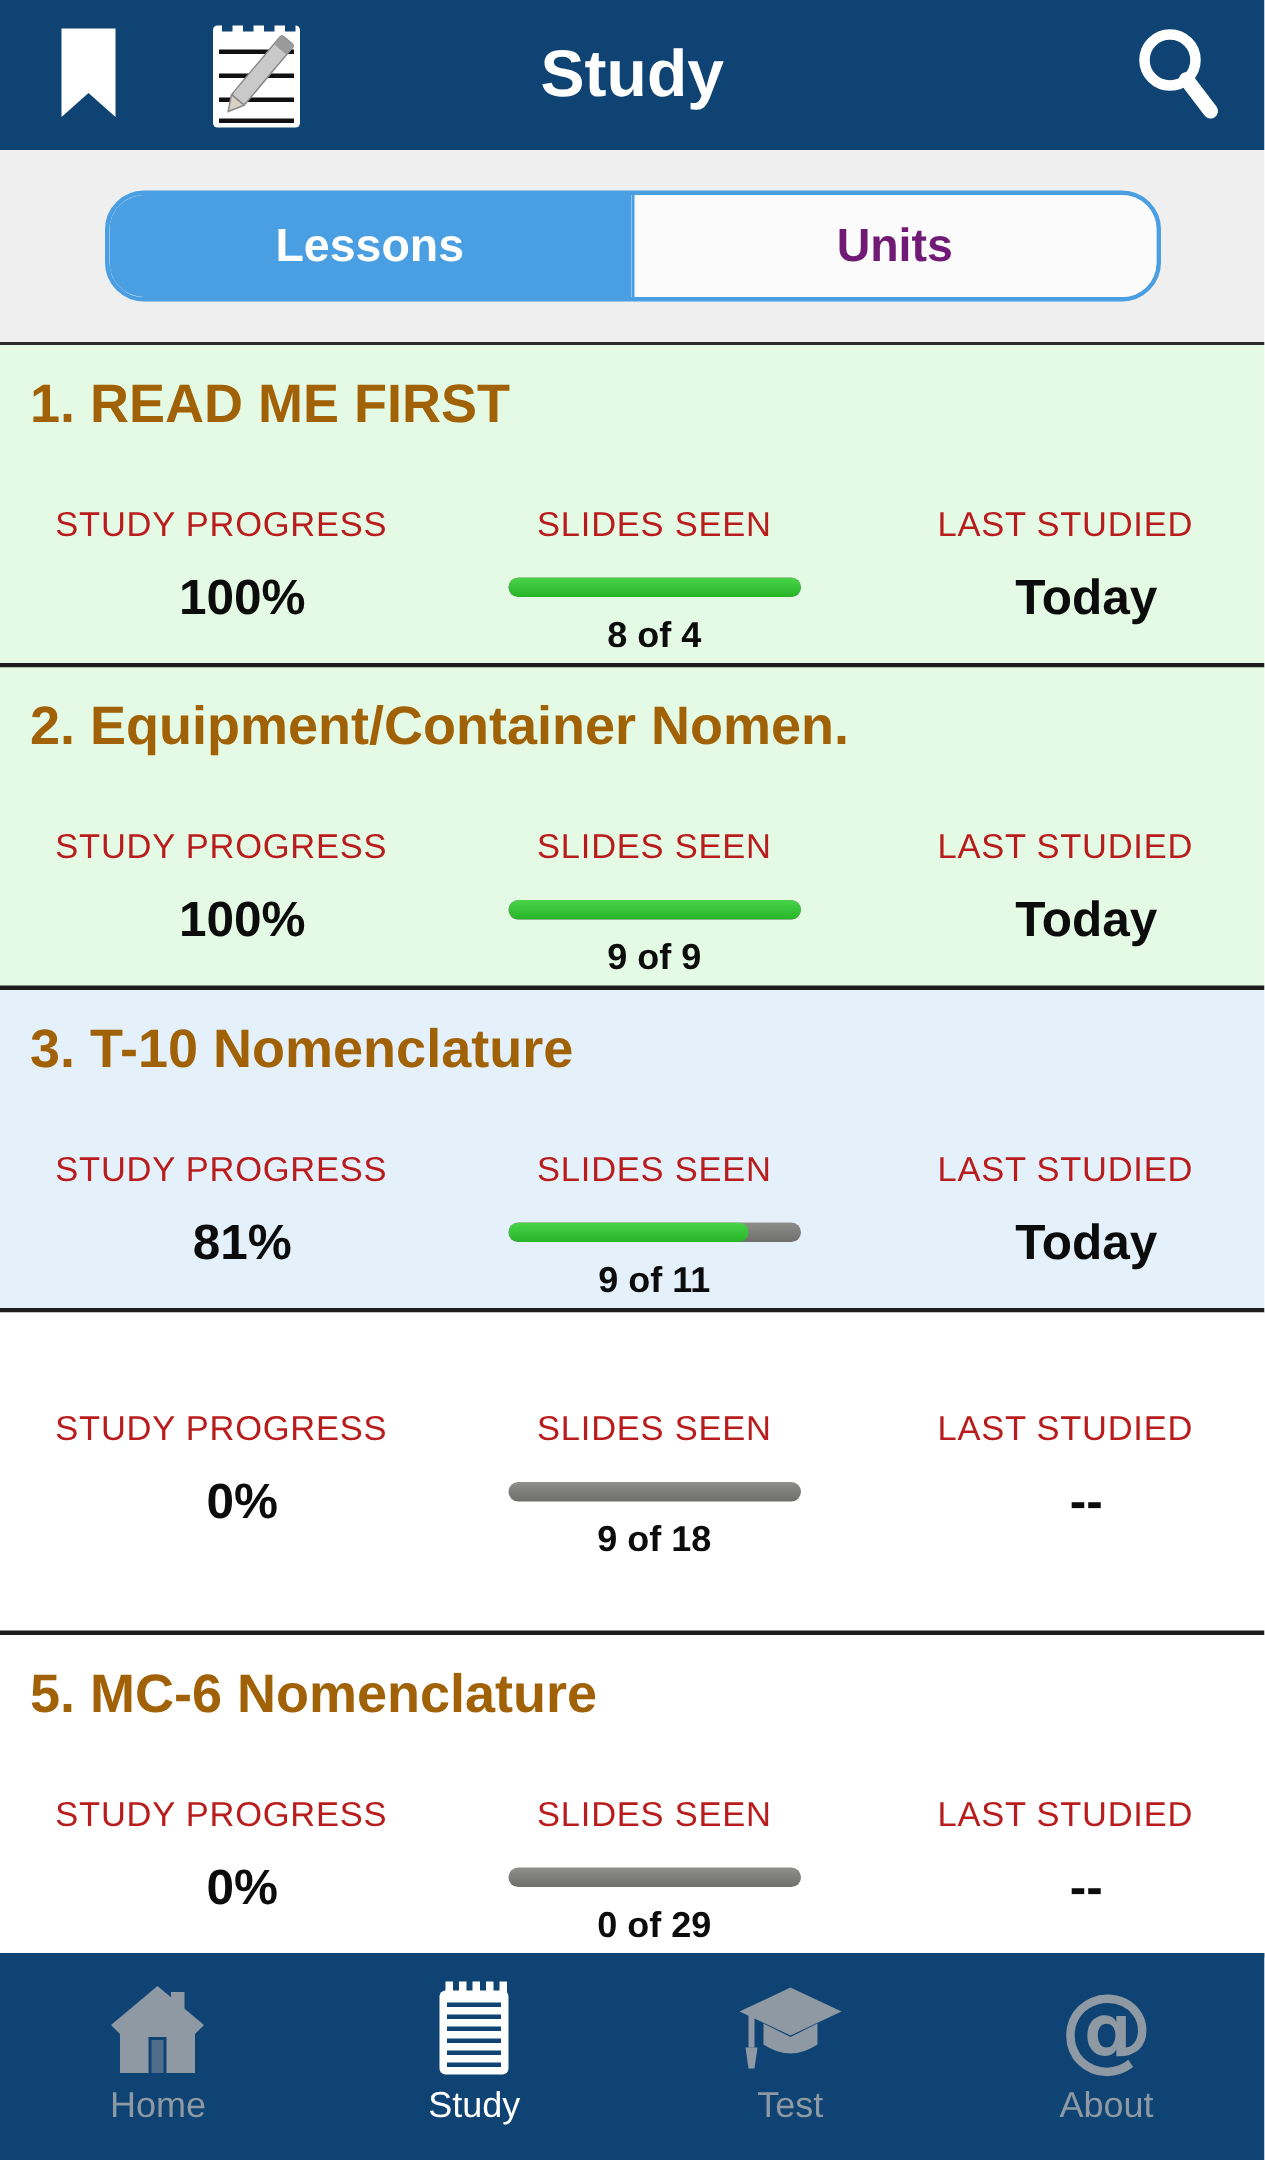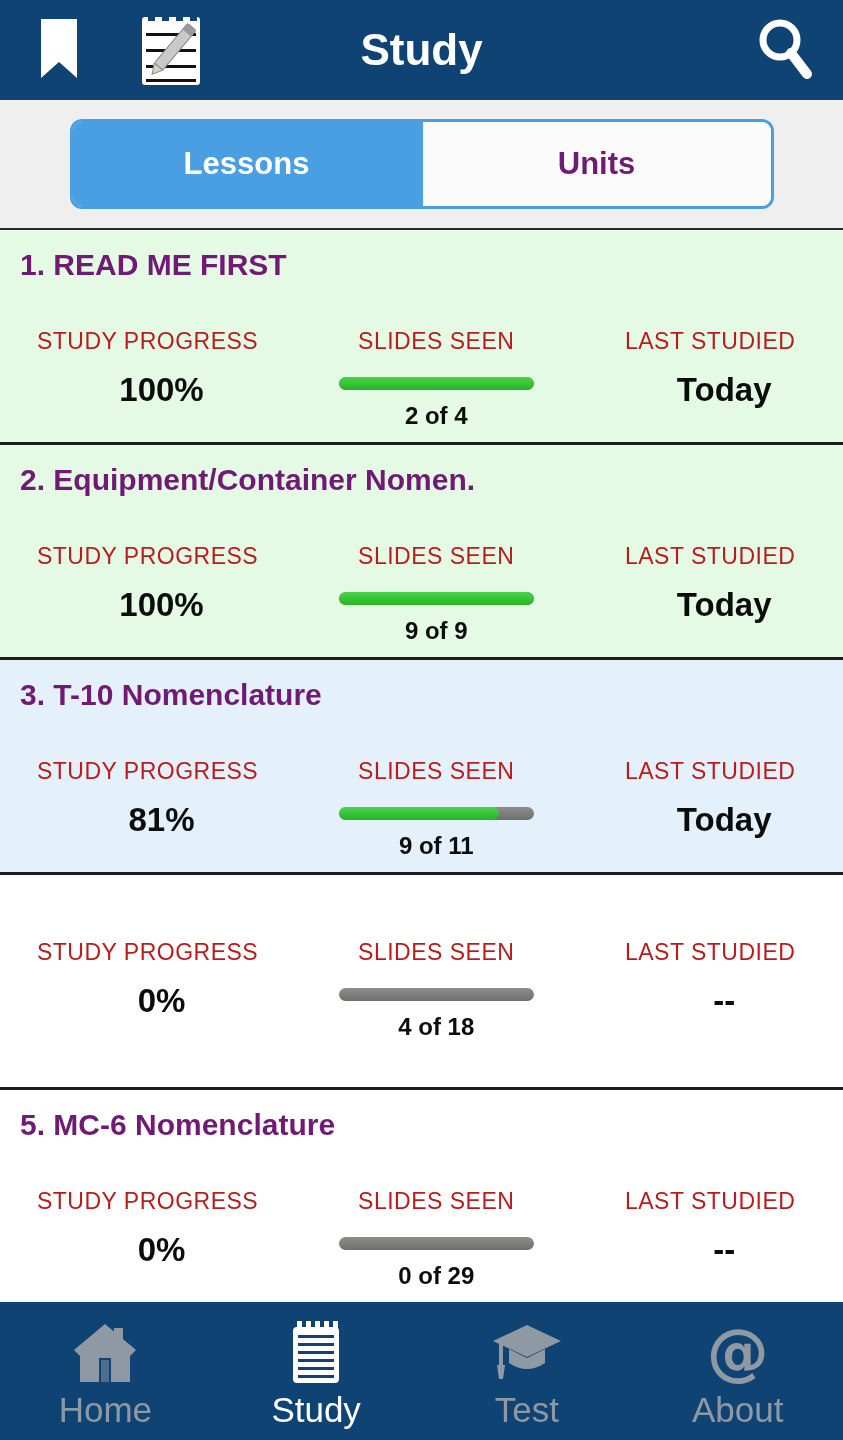--- a/index.html
+++ b/index.html
@@ -21,40 +21,40 @@
     color:#ffffff;font-size:44px;font-weight:bold;letter-spacing:0px;
     pointer-events:none;
   }
   .search-btn{position:absolute;right:28px;top:14px;}
   
   .seg-band{
     height:128px;background:#F0EFEF;display:flex;align-items:center;justify-content:center;
     border-bottom:2px solid #2a2a2a;
   }
   .seg-control{
-    width:704px;height:90px;display:flex;
-    border:3px solid #4A9FE2;border-radius:12px;overflow:hidden;
+    width:704px;height:74px;display:flex;
+    border:3px solid #4A9FE2;border-radius:26px;overflow:hidden;
     background:#FBFBFB;box-sizing:border-box;justify-content:space-between;
   }
   .seg{
     flex:1;display:flex;align-items:center;justify-content:center;
     font-size:31px;font-weight:bold;cursor:pointer;
   }
   .seg.selected{background:#4A9FE2;color:#ffffff;}
   .seg.unselected{background:#FBFBFB;color:#701a75;border-left:2px solid #4A9FE2;}
   
   .lesson-list{background:#fff;}
   .row{
     height:215px;box-sizing:border-box;padding-top:18px;
     border-bottom:3px solid #1c1c1c;background:#ffffff;
   }
   .row.bg-green{background:#E4FAE4;}
   .row.bg-blue{background:#E4F0FA;}
   .row-title{
-    margin-left:20px;font-size:30px;font-weight:bold;color:#701a75;
+    margin-left:20px;font-size:36px;font-weight:bold;color:#a16207;
   }
   .cols{
     display:grid;grid-template-columns:35% 33.5% 31.5%;margin-top:46px;
   }
   .col{text-align:center;color:#151515;}
   .col-label{font-size:23px;letter-spacing:0.5px;color:#b91c1c;}
   .big-val{font-size:33px;font-weight:bold;margin-top:16px;color:#0c0c0c;padding-left:28px;}
   .bar{
     width:195px;height:13px;border-radius:7px;margin:22px auto 0 auto;
     background:linear-gradient(#8E8E8C,#6E6E6C);
@@ -70,21 +70,21 @@
   .bottom-nav{
     position:absolute;bottom:0;left:0;width:843px;height:138px;
     background:#0E4373;display:grid;grid-template-columns:repeat(4,1fr);
   }
   .nav-item{
     display:flex;flex-direction:column;align-items:center;justify-content:flex-start;
     padding-top:14px;color:#8E99A3;cursor:pointer;border:none;background:transparent;
   }
   .nav-item.active{color:#ffffff;}
   .nav-icon{height:72px;display:flex;align-items:center;justify-content:center;}
-  .nav-label{font-size:35px;margin-top:2px;}
+  .nav-label{font-size:24px;margin-top:2px;}
   .at-glyph{font-size:62px;font-weight:bold;line-height:62px;font-family:"DejaVu Sans", sans-serif;}
 </style>
 </head>
 <body>
 
 <header class="appbar">
   <button class="icon-btn bookmark-btn">
     <span>
       <svg width="38" height="62" viewBox="0 0 38 62">
         <path d="M1 1 H37 V60 L19 44 L1 60 Z" fill="#ffffff"></path>
@@ -136,21 +136,21 @@
       <div class="cols">
         <div class="col">
           <div class="col-label">STUDY PROGRESS</div>
           <div class="big-val">100%</div>
         </div>
         <div class="col">
           <div class="col-label">SLIDES SEEN</div>
           <div class="bar">
             <div class="bar-fill" style="width: 100%;"></div>
           </div>
-          <div class="bar-caption">2 of 4</div>
+          <div class="bar-caption">8 of 4</div>
         </div>
         <div class="col">
           <div class="col-label">LAST STUDIED</div>
           <div class="big-val">Today</div>
         </div>
       </div>
     </section>
 
     <section class="row bg-green">
       <div class="row-title">2. Equipment/Container Nomen.</div>
@@ -198,21 +198,21 @@
       <div class="cols">
         <div class="col">
           <div class="col-label">STUDY PROGRESS</div>
           <div class="big-val">0%</div>
         </div>
         <div class="col">
           <div class="col-label">SLIDES SEEN</div>
           <div class="bar">
             <div class="bar-fill" style="width: 0%;"></div>
           </div>
-          <div class="bar-caption">4 of 18</div>
+          <div class="bar-caption">9 of 18</div>
         </div>
         <div class="col">
           <div class="col-label">LAST STUDIED</div>
           <div class="big-val">--</div>
         </div>
       </div>
     </section>
 
     <section class="row bg-white">
       <div class="row-title">5. MC-6 Nomenclature</div>

